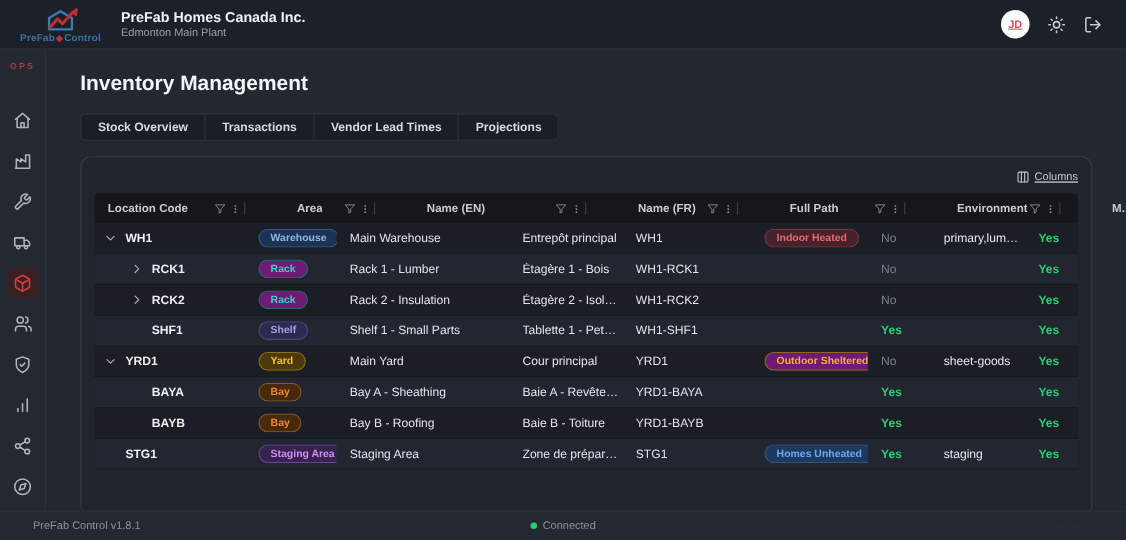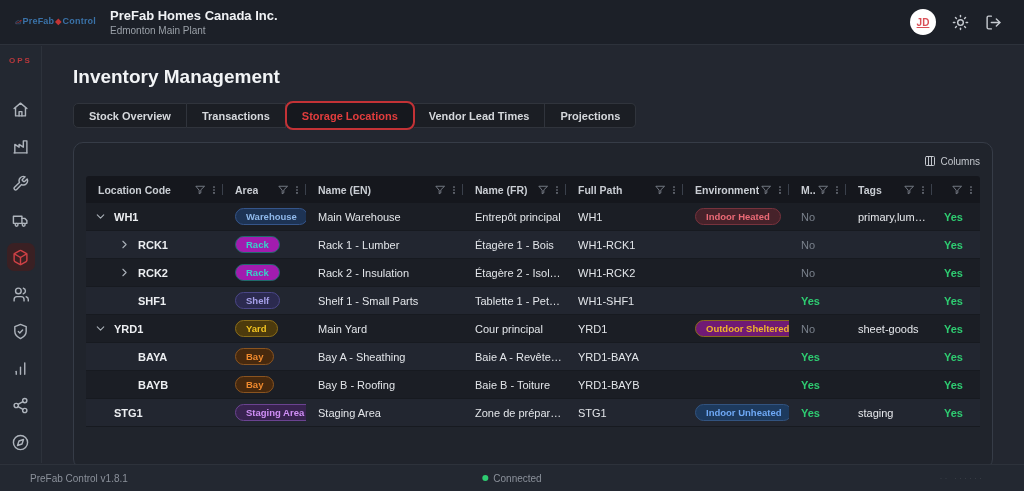--- a/index.html
+++ b/index.html
@@ -2,21 +2,21 @@
 <html><head>
 <meta charset="utf-8">
 <style>
   * { margin:0; padding:0; box-sizing:border-box; }
   html,body { width:1024px; height:491px; overflow:hidden; }
   body { background:#232730; font-family:"Liberation Sans", sans-serif; position:relative; color:#e6e8ec; }
 
   
   .app-header { position:absolute; top:0; left:0; right:0; height:45px; background:#1c2028;
     border-bottom:1px solid #2d323b; display:flex; align-items:center; padding:0 14px; }
-  .logo { display:flex; flex-direction:row; align-items:center; width:82px; }
+  .logo { display:flex; flex-direction:column; align-items:center; width:82px; }
   .logo svg.mark { width:42px; height:26px; }
   .logo-text { font-size:9px; font-weight:bold; color:#3a72a8; letter-spacing:.2px; margin-top:-2px; white-space:nowrap; }
   .logo-text .diamond { color:#c23434; font-size:8px; padding:0 1px; }
   .company { margin-left:14px; }
   .company-name { font-size:13px; font-weight:bold; color:#f0f2f5; }
   .plant-name { font-size:10px; color:#9aa0a8; margin-top:2px; }
   .header-right { margin-left:auto; display:flex; align-items:center; gap:16px; padding-right:8px; }
   .avatar { width:26px; height:26px; border-radius:50%; background:#ffffff; color:#d94f56;
     font-size:10px; font-weight:bold; display:flex; align-items:center; justify-content:center; cursor:pointer;text-decoration:underline; }
   .hdr-ic { width:17px; height:17px; color:#c6cad0; cursor:pointer; }
@@ -37,48 +37,48 @@
   .tabs { display:inline-flex; margin:15px 0 0 30px; align-items:center;justify-content:space-between; }
   .tab { height:25px; padding:0 15px; display:flex; align-items:center; background:#1b1e24;
     border:1px solid #30343c; border-left:none; font-size:11px; font-weight:bold; color:#d5d8dc; cursor:pointer; }
   .tab:first-child { border-left:1px solid #30343c; border-radius:5px 0 0 5px; }
   .tab:last-child { border-radius:0 5px 5px 0; }
   .tab.active { background:#16181e; border:2px solid #c33236; border-radius:8px; color:#e23d3d;
     height:29px; margin:-2px -1px; position:relative; z-index:2; }
 
   .card { margin:14px 31px 0 30px; height:327px; background:#20242c; border:1px solid #363c47;
     border-radius:10px; padding:8px 12px 12px 12px; position:relative; }
-  .card-toolbar { display:flex; justify-content:flex-end; height:20px; align-items:center; }
+  .card-toolbar { display:flex; justify-content:flex-end; height:20px; align-items:center;text-decoration:underline; }
   .columns-btn { display:flex; align-items:center; gap:5px; background:none; border:none; color:#c3c7cd;
     font-size:10px; font-family:inherit; cursor:pointer; }
   .columns-btn svg { width:12px; height:12px; }
 
   .thead { display:grid; grid-template-columns:137px 83px 157px 103px 117px 106px 57px 86px minmax(0,1fr);
-    background:#15171d; height:27px; align-items:center; margin-top:5px; border-radius:3px 3px 0 0; }
+    background:#15171d; height:27px; align-items:center; margin-top:5px; border-radius:3px 3px 0 0;gap:35px; }
   .th { display:flex; align-items:center; padding:0 4px 0 12px; position:relative; height:100%; cursor:pointer; min-width:0; }
   .th:not(:last-child)::after { content:''; position:absolute; right:0; top:8px; bottom:8px; width:1px; background:#3a404b; }
   .th-label { font-size:10.5px; font-weight:bold; color:#c9cdd3; white-space:nowrap; overflow:hidden; text-overflow:ellipsis; }
   .th-icons { margin-left:auto; display:flex; align-items:center; gap:4px; color:#868c96; }
   .th-ic { width:10px; height:10px; flex:none; cursor:pointer; }
   .kebab { fill:currentColor; stroke:none; }
 
   .tr { display:grid; grid-template-columns:137px 83px 157px 103px 117px 106px 57px 86px minmax(0,1fr);
     height:28px; align-items:center; font-size:11px; border-bottom:1px solid #171a20; cursor:pointer; }
   .tr:nth-child(odd) { background:#1b1e25; }
   .tr:nth-child(even) { background:#222630; }
   .td { padding:0 4px 0 12px; white-space:nowrap; overflow:hidden; text-overflow:ellipsis; min-width:0; }
   .td-code { display:flex; align-items:center; padding-left:8px; }
   .chev { width:14px; height:14px; margin-right:6px; color:#aab0b8; display:flex; align-items:center; flex:none; }
   .chev.lv1 { margin-left:24px; }
   .chev svg { width:13px; height:13px; }
   .code { font-weight:bold; color:#eceef1; }
   .td-text { color:#e2e5e9; }
   .pill { display:inline-block; font-size:9.5px; font-weight:bold; padding:3px 10px; border-radius:10px; border:1px solid; line-height:1;text-align:center; }
   .t-warehouse { background:#1d3354; color:#8fb8ea; border-color:#35558a; }
-  .t-rack { background:#a21caf; color:#36d3c8; border-color:#1f6b6b; }
+  .t-rack { background:#701a75; color:#36d3c8; border-color:#1f6b6b; }
   .t-shelf { background:#2b2a4f; color:#a7a1ea; border-color:#4b4787; }
   .t-yard { background:#4c3a0d; color:#f2c422; border-color:#8a6d1a; }
   .t-bay { background:#47290e; color:#f08a2e; border-color:#8a5420; }
   .t-staging-area { background:#38234f; color:#cf8ef5; border-color:#6b4391; }
   .e-indoor-heated { background:#46222a; color:#ea6a76; border-color:#77333d; }
   .e-outdoor-sheltered { background:#701a75; color:#f0b42b; border-color:#8a6a1c; }
   .e-indoor-unheated { background:#1d3a5e; color:#6ea8f5; border-color:#32537f; }
   .mval.yes, .td-active .yes { color:#2ecc71; font-weight:bold; }
   .mval.no { color:#79808b; }
   .td-tags { color:#e6e8ec; }
@@ -229,23 +229,20 @@
 
 <main class="main">
   <h1 class="page-title">Inventory Management</h1>
   <div class="tabs" id="tabs">
       <div class="tab">
         <span>Stock Overview</span>
       </div>
       <div class="tab">
         <span>Transactions</span>
       </div>
-      <div class="tab active">
-        <span>Storage Locations</span>
-      </div>
       <div class="tab">
         <span>Vendor Lead Times</span>
       </div>
       <div class="tab">
         <span>Projections</span>
       </div>
     </div>
   <section class="card">
     <div class="card-toolbar">
       <button class="columns-btn">
@@ -495,21 +492,21 @@
         </div>
         <div class="tr">
           <div class="td td-code">
             <span class="chev lv0"></span>
             <span class="code">STG1</span>
           </div>
           <div class="td"><span class="pill t-staging-area">Staging Area</span></div>
           <div class="td td-text">Staging Area</div>
           <div class="td td-text">Zone de préparation</div>
           <div class="td td-text">STG1</div>
-          <div class="td"><span class="pill e-indoor-unheated">Indoor Unheated</span></div>
+          <div class="td"><span class="pill e-indoor-unheated">Homes Unheated</span></div>
           <div class="td"><span class="mval yes">Yes</span></div>
           <div class="td td-tags">staging</div>
           <div class="td td-active"><span class="yes">Yes</span></div>
         </div>
       </div>
   </section>
 </main>
 
 <footer class="footer">
   <span class="ver">PreFab Control v1.8.1</span>

